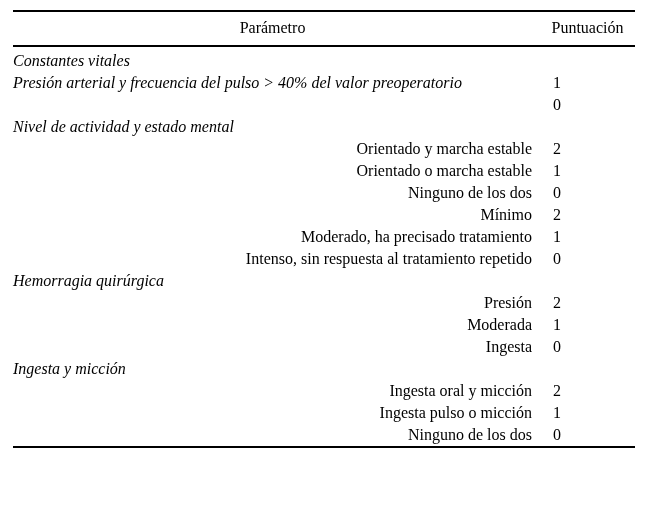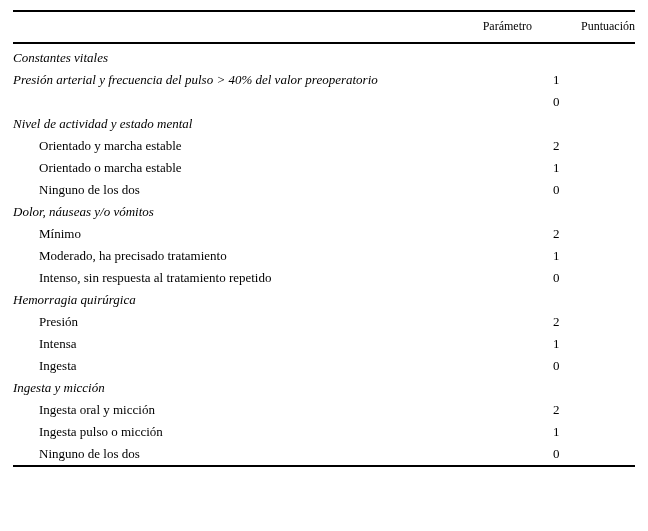--- a/index.html
+++ b/index.html
@@ -22,44 +22,44 @@
     background: #ffffff;
   }
   table.scoring {
     width: 100%;
     border-collapse: collapse;
     border-top: 2px solid #000000;
     border-bottom: 2px solid #000000;
   }
   thead th {
     font-weight: normal;
-    text-align: right;
-    font-size: 12px;
+    text-align: center;
+    font-size: 16px;
     padding: 7px 0 8px 0;
     border-bottom: 2px solid #000000;
     white-space: nowrap;
   }
   thead th.score-h {
     width: 95px;
     padding-left: 8px;
     font-family: Liberation Serif, serif;
   }
   tbody td {
-    font-size: 13px;
+    font-size: 16px;
     height: 22px;
     line-height: 22px;
     padding: 0;
     vertical-align: middle;
     white-space: nowrap;
   }
   tbody tr:first-child td {
     padding-top: 3px;
   }
   td.param.italic { font-style: italic; }
-  td.param.indent { padding-left: 26px; }
+  td.param.indent { padding-left: 26px; text-align: right; }
   td.score { padding-left: 21px; }
 </style>
 </head>
 <body>
 
 <div class="page">
   <table class="scoring">
     <thead>
       <tr>
         <th>Parámetro</th>
@@ -89,45 +89,41 @@
         </tr>
         <tr>
           <td class="param indent">Orientado o marcha estable</td>
           <td class="score">1</td>
         </tr>
         <tr>
           <td class="param indent">Ninguno de los dos</td>
           <td class="score">0</td>
         </tr>
         <tr>
-          <td class="param italic">Dolor, náuseas y/o vómitos</td>
-          <td class="score"></td>
-        </tr>
-        <tr>
           <td class="param indent">Mínimo</td>
           <td class="score">2</td>
         </tr>
         <tr>
           <td class="param indent">Moderado, ha precisado tratamiento</td>
           <td class="score">1</td>
         </tr>
         <tr>
           <td class="param indent">Intenso, sin respuesta al tratamiento repetido</td>
           <td class="score">0</td>
         </tr>
         <tr>
           <td class="param italic">Hemorragia quirúrgica</td>
           <td class="score"></td>
         </tr>
         <tr>
           <td class="param indent">Presión</td>
           <td class="score">2</td>
         </tr>
         <tr>
-          <td class="param indent">Intensa</td>
+          <td class="param indent">Moderada</td>
           <td class="score">1</td>
         </tr>
         <tr>
           <td class="param indent">Ingesta</td>
           <td class="score">0</td>
         </tr>
         <tr>
           <td class="param italic">Ingesta y micción</td>
           <td class="score"></td>
         </tr>

